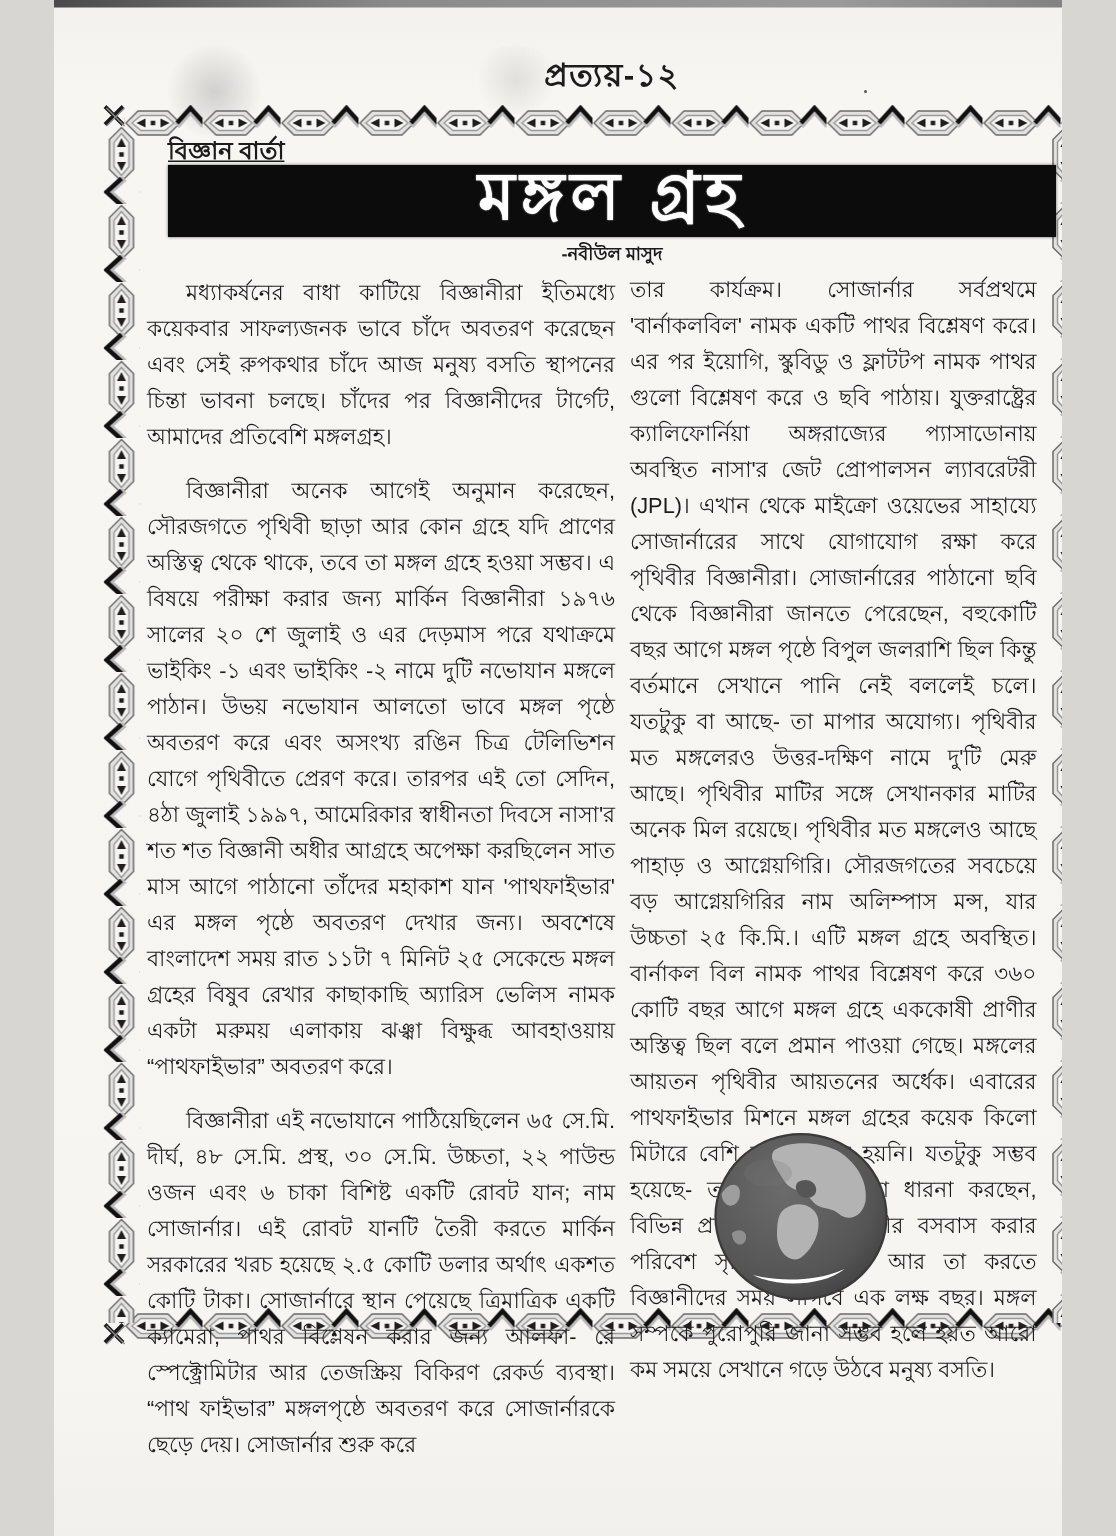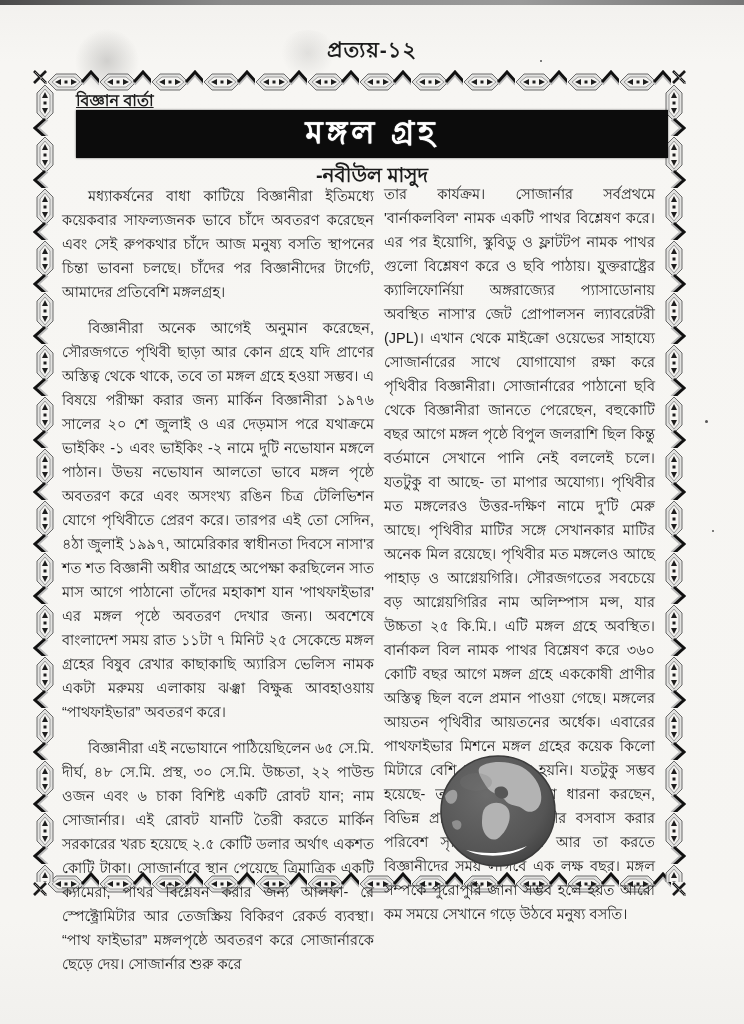--- a/index.html
+++ b/index.html
@@ -1,17 +1,17 @@
 <!DOCTYPE html>
 <html><head>
 <meta charset="utf-8">
 <style>
   html,body{margin:0;padding:0;}
   body{background:#d8d6d2;font-family:"Liberation Sans","DejaVu Sans",sans-serif;}
-  .page{position:relative;width:744px;height:1024px;margin:0 auto;overflow:hidden;
+  .page{position:relative;width:672px;height:1024px;margin:0 auto;overflow:hidden;
         background:linear-gradient(180deg,#f2f1ee 0%,#f7f6f3 6%,#f6f5f2 90%,#f1f0ed 100%);
         color:#1c1c1c;}
   .scan-top-edge{position:absolute;left:0;top:0;width:744px;height:5px;
         background:linear-gradient(90deg,#4a4a4a,#8a8a8a 30%,#9a9a9a 70%,#777);}
   .scan-smudge{position:absolute;border-radius:50%;pointer-events:none;}
   .smudge-a{left:72px;top:26px;width:70px;height:70px;
         background:radial-gradient(circle,rgba(70,70,70,.22),rgba(0,0,0,0) 65%);}
   .smudge-b{left:278px;top:30px;width:60px;height:46px;
         background:radial-gradient(circle,rgba(90,90,90,.14),rgba(0,0,0,0) 70%);}
   .speck{position:absolute;background:#555;border-radius:50%;}
@@ -28,24 +28,24 @@
   .strip-right{right:0;top:14px;}
   .corner{position:absolute;width:18px;height:18px;line-height:0;}
   .corner-tl{left:-2px;top:-2px;} .corner-tr{right:-2px;top:-2px;}
   .corner-bl{left:-2px;bottom:-2px;} .corner-br{right:-2px;bottom:-2px;}
 
   .section-label{position:absolute;left:76px;top:88px;width:592px;
         font-size:16px;font-weight:bold;text-decoration:underline;}
   .title-band{position:absolute;left:76px;top:110px;width:592px;height:48px;
         background:#0c0c0c;display:flex;align-items:center;justify-content:center;
         box-shadow:0 0 2px rgba(0,0,0,.6);}
-  .title-band span{color:#ffffff;font-size:31px;font-weight:bold;letter-spacing:4px;
+  .title-band span{color:#ffffff;font-size:44px;font-weight:bold;letter-spacing:4px;
         text-shadow:0 0 1px #fff;}
   .author{position:absolute;left:76px;top:160px;width:592px;text-align:center;
-        font-size:20px;font-weight:bold;}
+        font-size:12px;font-weight:bold;}
 
   .col{position:absolute;font-size:14.5px;line-height:24px;text-align:justify;}
   .col p{margin:0 0 12px 0;text-indent:26px;}
   .col p.cont{text-indent:0;}
   .col-left{left:62px;top:184px;width:312px;height:686px;}
   .col-right{left:384px;top:182px;width:271px;height:686px;}
 
   .globe-wrap{position:absolute;left:438px;top:754px;width:122px;height:116px;line-height:0;}
 </style>
 </head>

